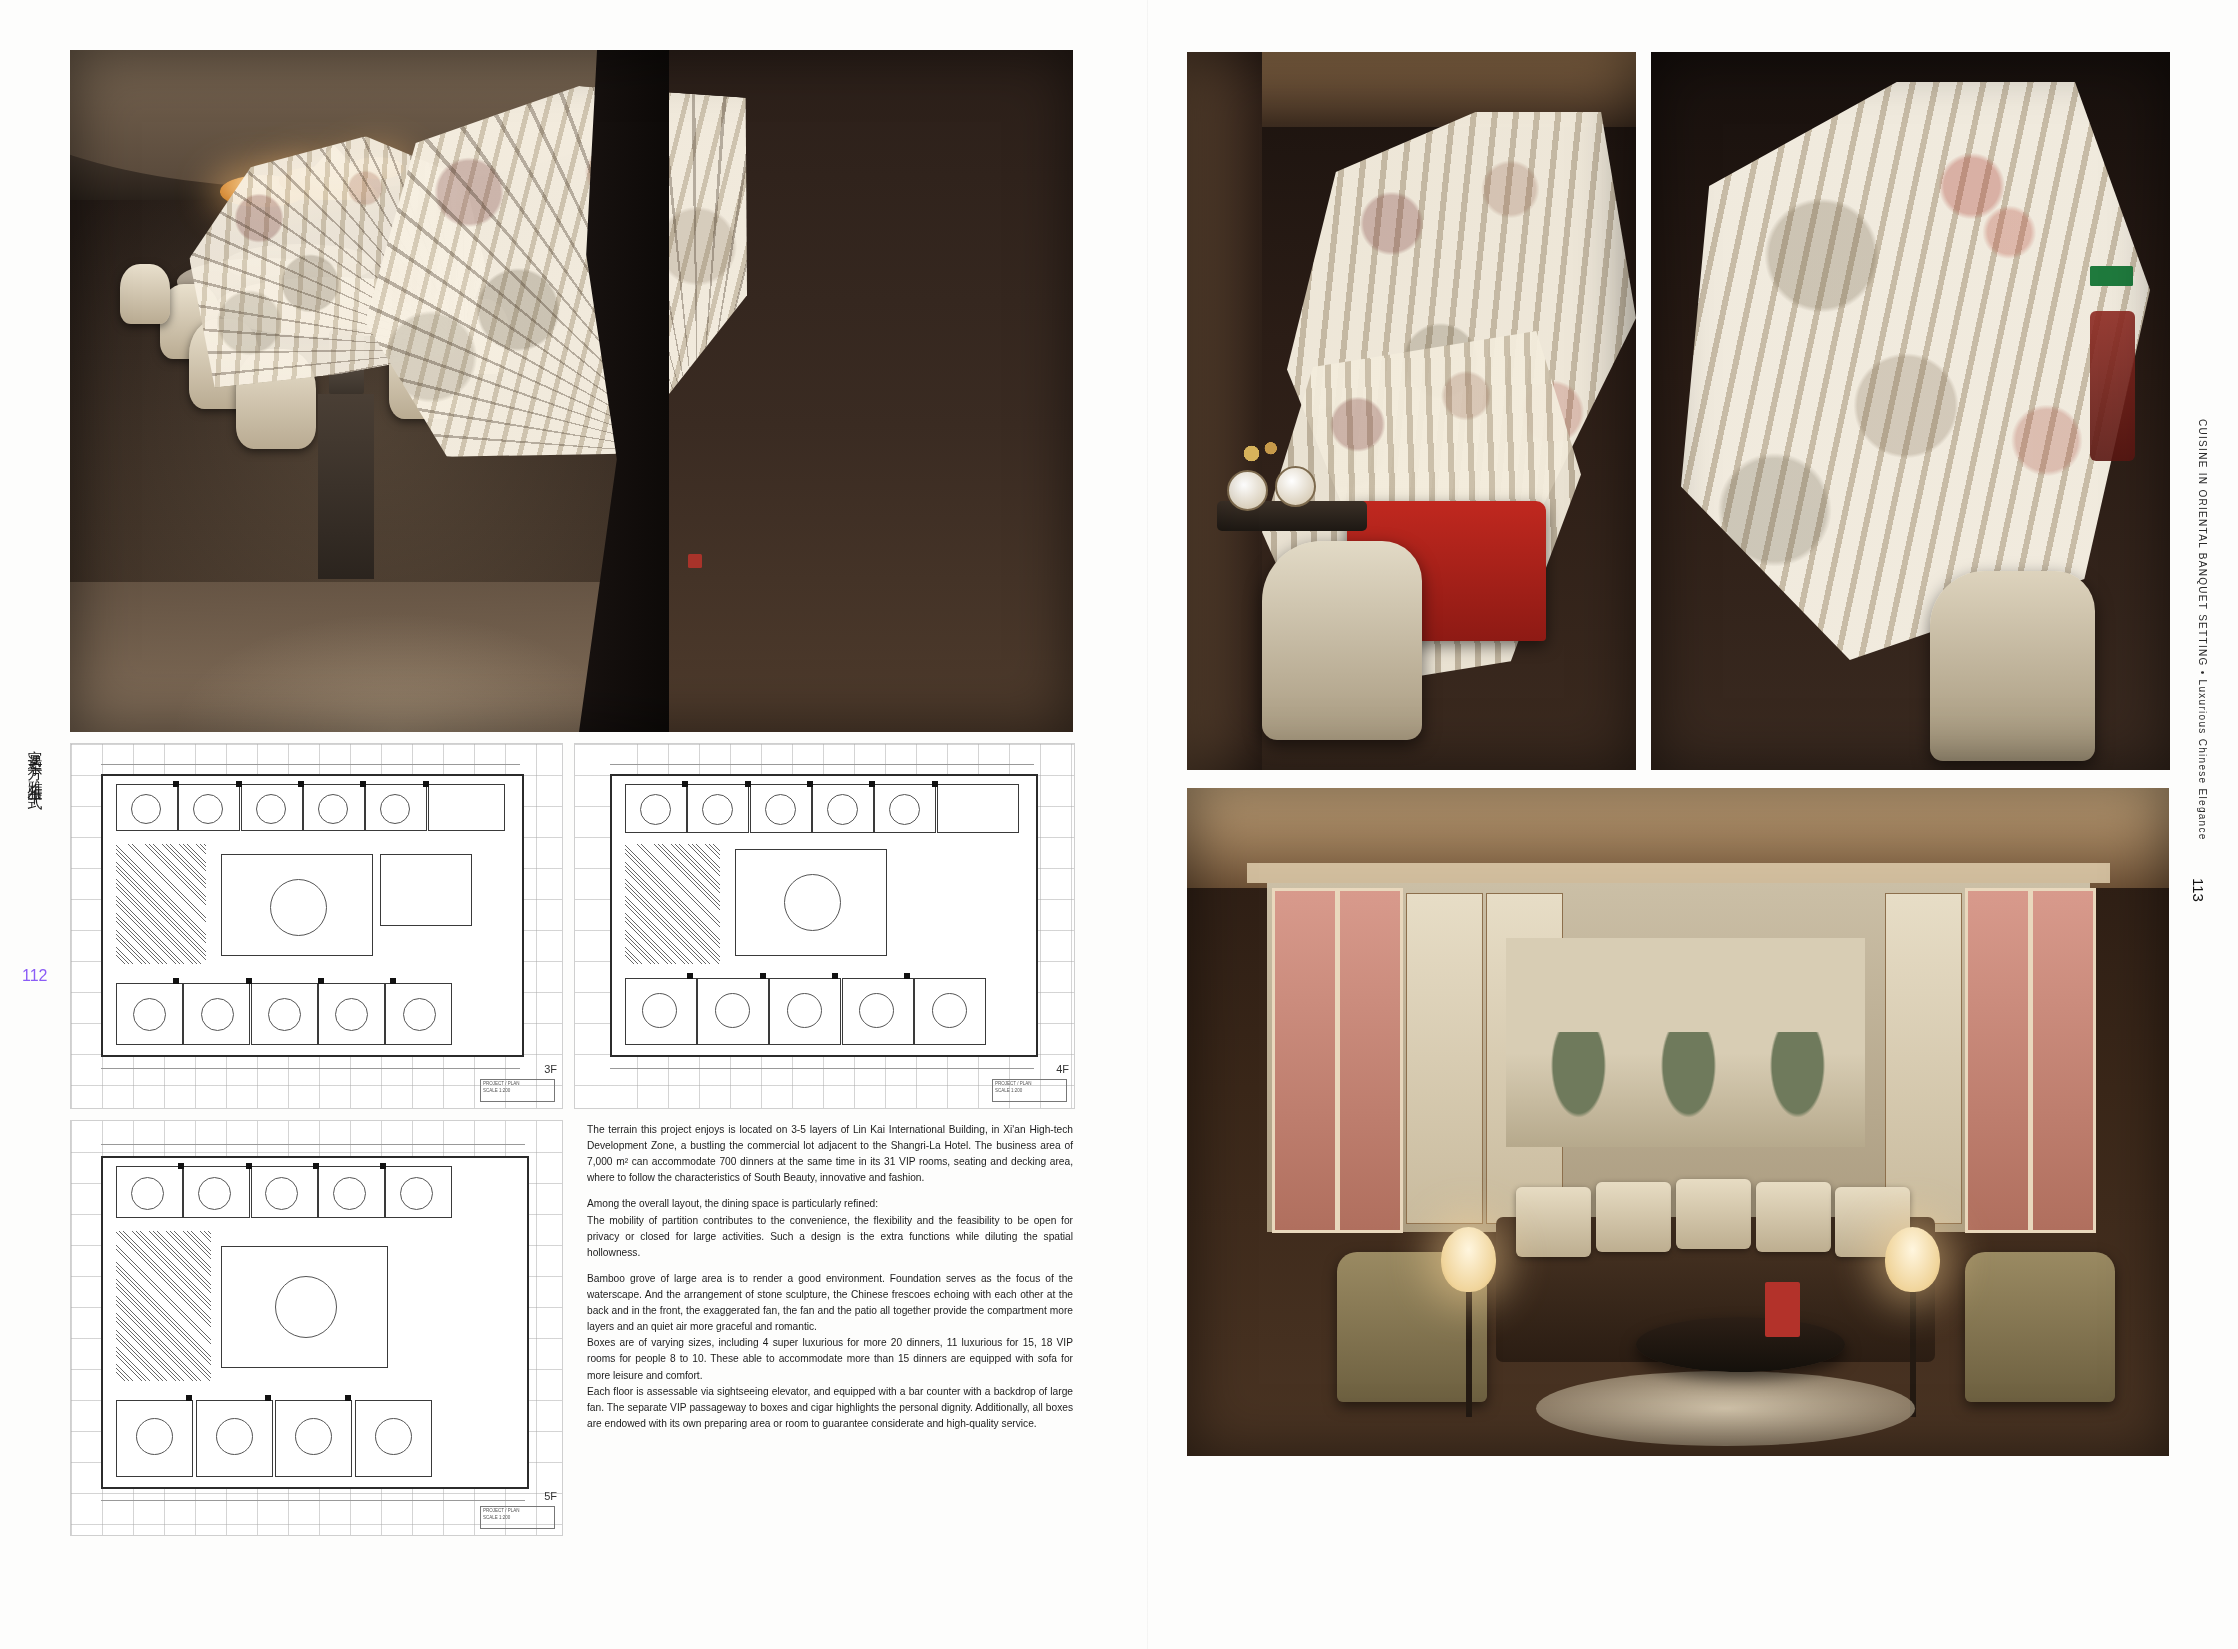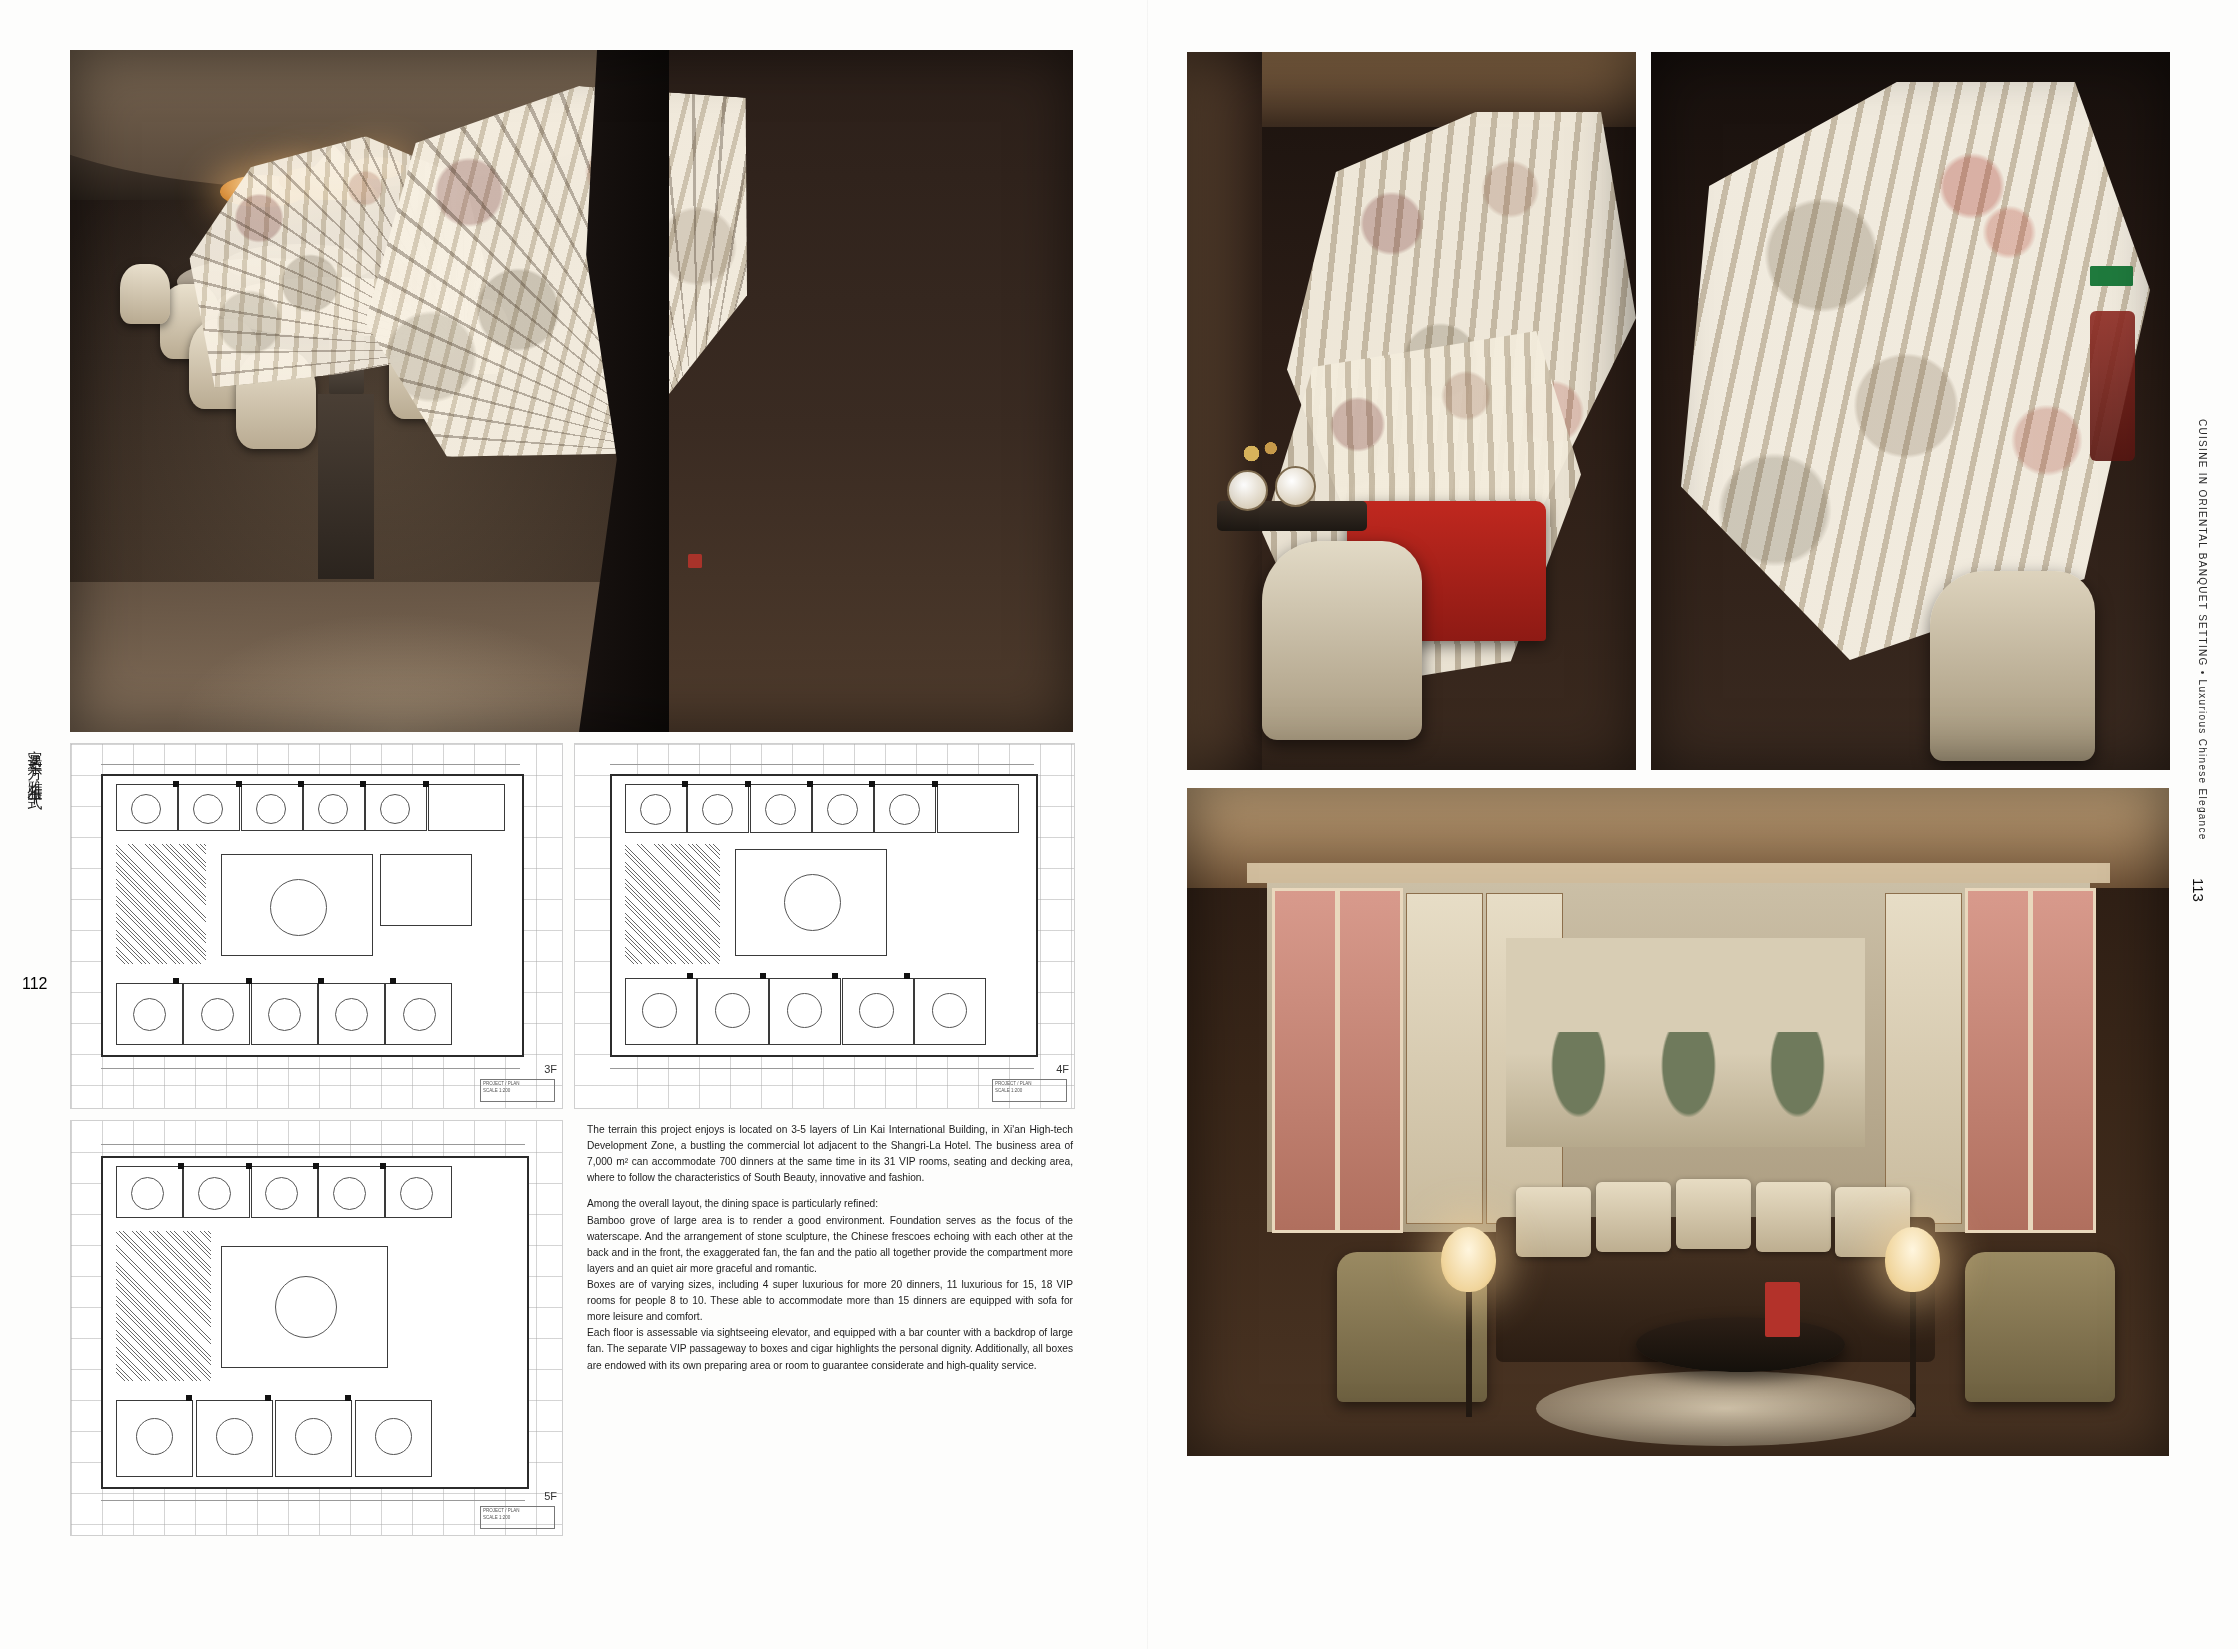--- a/index.html
+++ b/index.html
@@ -94,21 +94,21 @@
   
   #bodytext{position:absolute;left:574px;top:1122px;width:499px;height:439px;
         font-size:10.2px;line-height:1.58;color:#1b1b1b;text-align:justify;}
   #bodytext p{margin:0 0 10px 13px;}
   #bodytext p.tight{margin-bottom:0;}
 
   
   #cn-side{position:absolute;left:21px;top:738px;width:23px;height:209px;
         writing-mode:vertical-rl;font-size:15px;letter-spacing:5px;color:#1a1a1a;
         font-family:"DejaVu Sans",sans-serif;}
-  #folio-left{position:absolute;left:22px;top:967px;font-size:16px;color:#000000;margin-top:8px;}
+  #folio-left{position:absolute;left:22px;top:967px;font-size:16px;color:#8b5cf6;}
 
   
   #p2a{left:1187px;top:52px;width:449px;height:718px;
        background:linear-gradient(to bottom,#1a120e,#2b1d16 40%,#3b2a1f);}
   #p2a .wall{position:absolute;left:0;top:0;width:75px;height:100%;background:linear-gradient(to right,#5d4531,#2e2018);}
   #p2a .ceil{position:absolute;left:0;top:0;width:100%;height:75px;background:linear-gradient(to bottom,#8b6a48,#3a2a1e);}
   #p2a .fan{position:absolute;left:100px;top:60px;width:349px;height:429px;
        background:repeating-linear-gradient(96deg, rgba(246,239,224,.96) 0 15px, rgba(206,194,172,.94) 15px 21px);
        clip-path:polygon(90% 0,100% 48%,72% 94%,20% 100%,0 60%,14% 14%,54% 0);
        box-shadow:0 8px 25px rgba(0,0,0,.5);}
@@ -367,20 +367,21 @@
     <div class="bigno">5F</div>
     <div class="stamp">
       <div>PROJECT / PLAN</div>
       <div>SCALE 1:200</div>
     </div>
   </div>
 
   <div id="bodytext">
     <p>The terrain this project enjoys is located on 3-5 layers of Lin Kai International Building, in Xi'an High-tech Development Zone, a bustling the commercial lot adjacent to the Shangri-La Hotel. The business area of 7,000 m² can accommodate 700 dinners at the same time in its 31 VIP rooms, seating and decking area, where to follow the characteristics of South Beauty, innovative and fashion.</p>
     <p class="tight">Among the overall layout, the dining space is particularly refined:</p>
+    <p>The mobility of partition contributes to the convenience, the flexibility and the feasibility to be open for privacy or closed for large activities. Such a design is the extra functions while diluting the spatial hollowness.</p>
     <p class="tight">Bamboo grove of large area is to render a good environment. Foundation serves as the focus of the waterscape. And the arrangement of stone sculpture, the Chinese frescoes echoing with each other at the back and in the front, the exaggerated fan, the fan and the patio all together provide the compartment more layers and an quiet air more graceful and romantic.</p>
     <p class="tight">Boxes are of varying sizes, including 4 super luxurious for more 20 dinners, 11 luxurious for 15, 18 VIP rooms for people 8 to 10. These able to accommodate more than 15 dinners are equipped with sofa for more leisure and comfort.</p>
     <p>Each floor is assessable via sightseeing elevator, and equipped with a bar counter with a backdrop of large fan. The separate VIP passageway to boxes and cigar highlights the personal dignity. Additionally, all boxes are endowed with its own preparing area or room to guarantee considerate and high-quality service.</p>
   </div>
 
   <div id="cn-side">宴遇东方·雅雅中式</div>
   <div id="folio-left">112</div>
 
   <div class="photo" id="p2a">
     <div class="ceil"></div>

